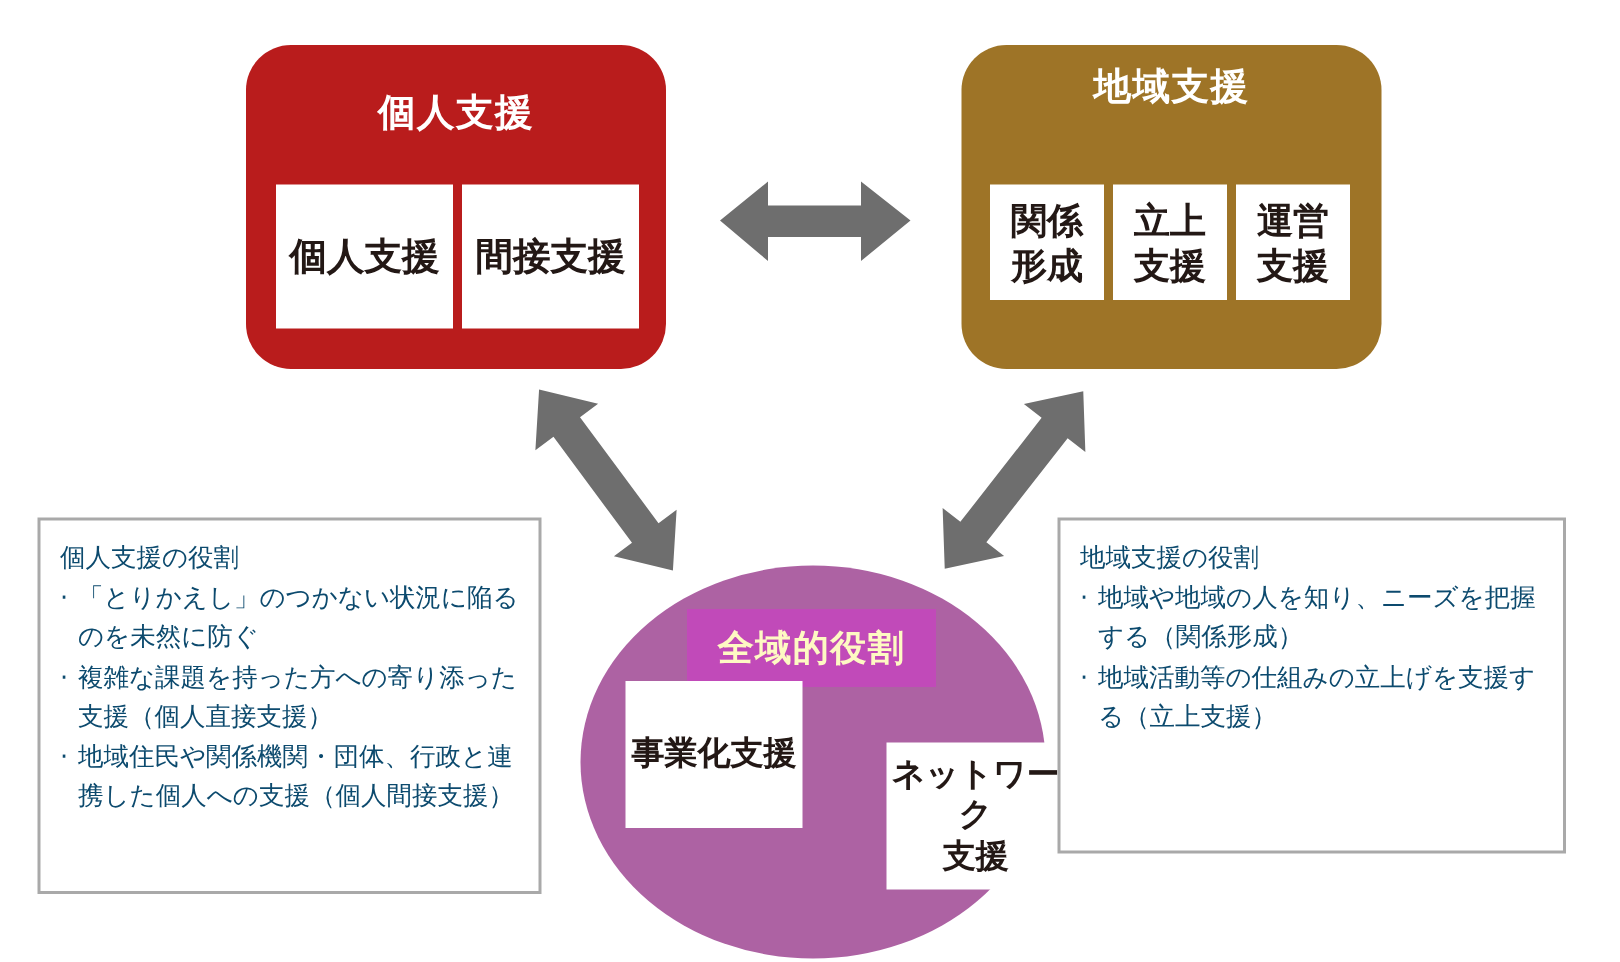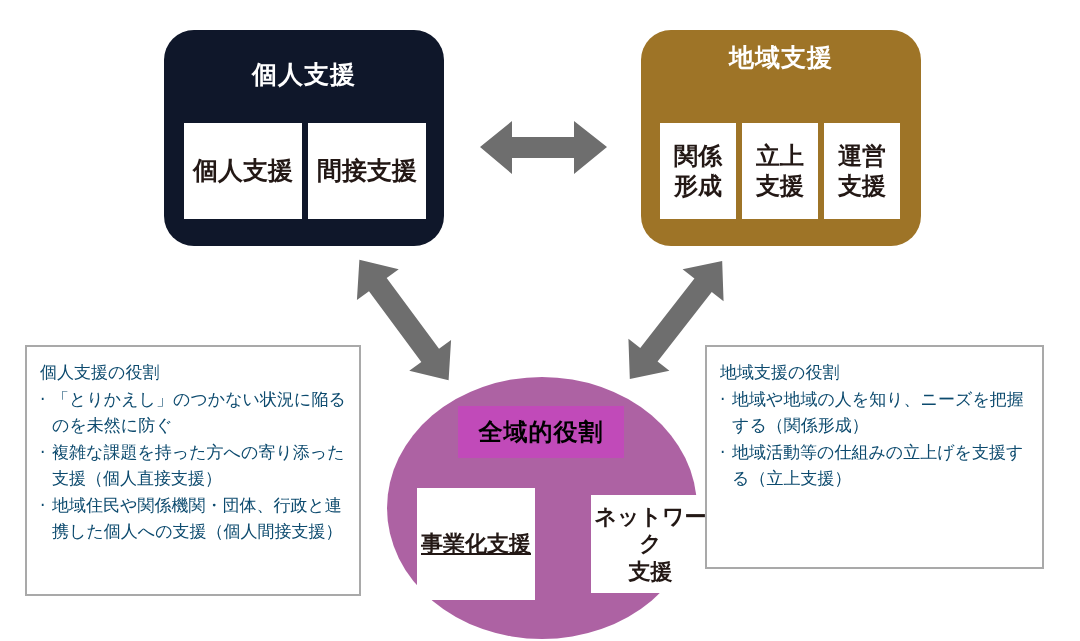--- a/index.html
+++ b/index.html
@@ -8,40 +8,40 @@
   .abs { position:absolute; }
 
   
   .panel { position:absolute; border-radius:30px; }
   .panel-title { position:absolute; left:0; right:0; text-align:center; color:#ffffff;
                  font-weight:bold; font-size:25px; letter-spacing:1px; }
   .cell { position:absolute; background:#ffffff; display:flex; align-items:center;
           justify-content:center; text-align:center; font-weight:bold; color:#231815;
           line-height:1.25; }
 
-  #personal { left:164px; top:30px; width:280px; height:216px; background:#0f172a; }
+  #personal { left:164px; top:30px; width:280px; height:216px; background:#b91c1c; }
   #personal .panel-title { top:28px; }
   #personal .cell { top:93px; width:118px; height:96px; font-size:25px; }
   #personal .c0 { left:20px; }
   #personal .c1 { left:144px; }
 
   #regional { left:641px; top:30px; width:280px; height:216px; background:#9e7427; }
   #regional .panel-title { top:11px; }
-  #regional .cell { top:93px; width:76px; height:96px; font-size:24px; }
+  #regional .cell { top:93px; width:76px; height:77px; font-size:24px; }
   #regional .c0 { left:19px; }
   #regional .c1 { left:101px; }
   #regional .c2 { left:183px;text-align:right; }
 
   
   #global { left:387px; top:377px; width:310px; height:262px; border-radius:50%;
             background:#ad62a3; }
   #global-title { position:absolute; left:458px; top:406px; width:166px; height:52px;
-                  background:#c14ab9; color:#000000; font-weight:bold; font-size:24px;
+                  background:#c14ab9; color:#fef9c3; font-weight:bold; font-size:24px;
                   display:flex; align-items:center; justify-content:center; letter-spacing:1px; }
-  .g0 { left:417px; top:488px; width:118px; height:112px;text-decoration:underline; }
+  .g0 { left:417px; top:454px; width:118px; height:98px; }
   .g1 { left:543px; top:495px; width:119px; height:98px;margin-left:48px; }
 
   
   .desc { position:absolute; background:#ffffff; border:2px solid #a9a9a9; box-sizing:border-box;
           font-size:17px; line-height:26.5px; color:#0c4a6e; padding:12px 10px 0 13px; }
   .desc .desc-title { font-weight:normal; }
   .desc ul { list-style:none; margin:0; padding:0; }
   .desc li { position:relative; padding-left:12px; }
   .desc li::before { content:"·"; position:absolute; left:0; top:0; }
   #desc-personal { left:25px; top:345px; width:336px; height:251px; }

